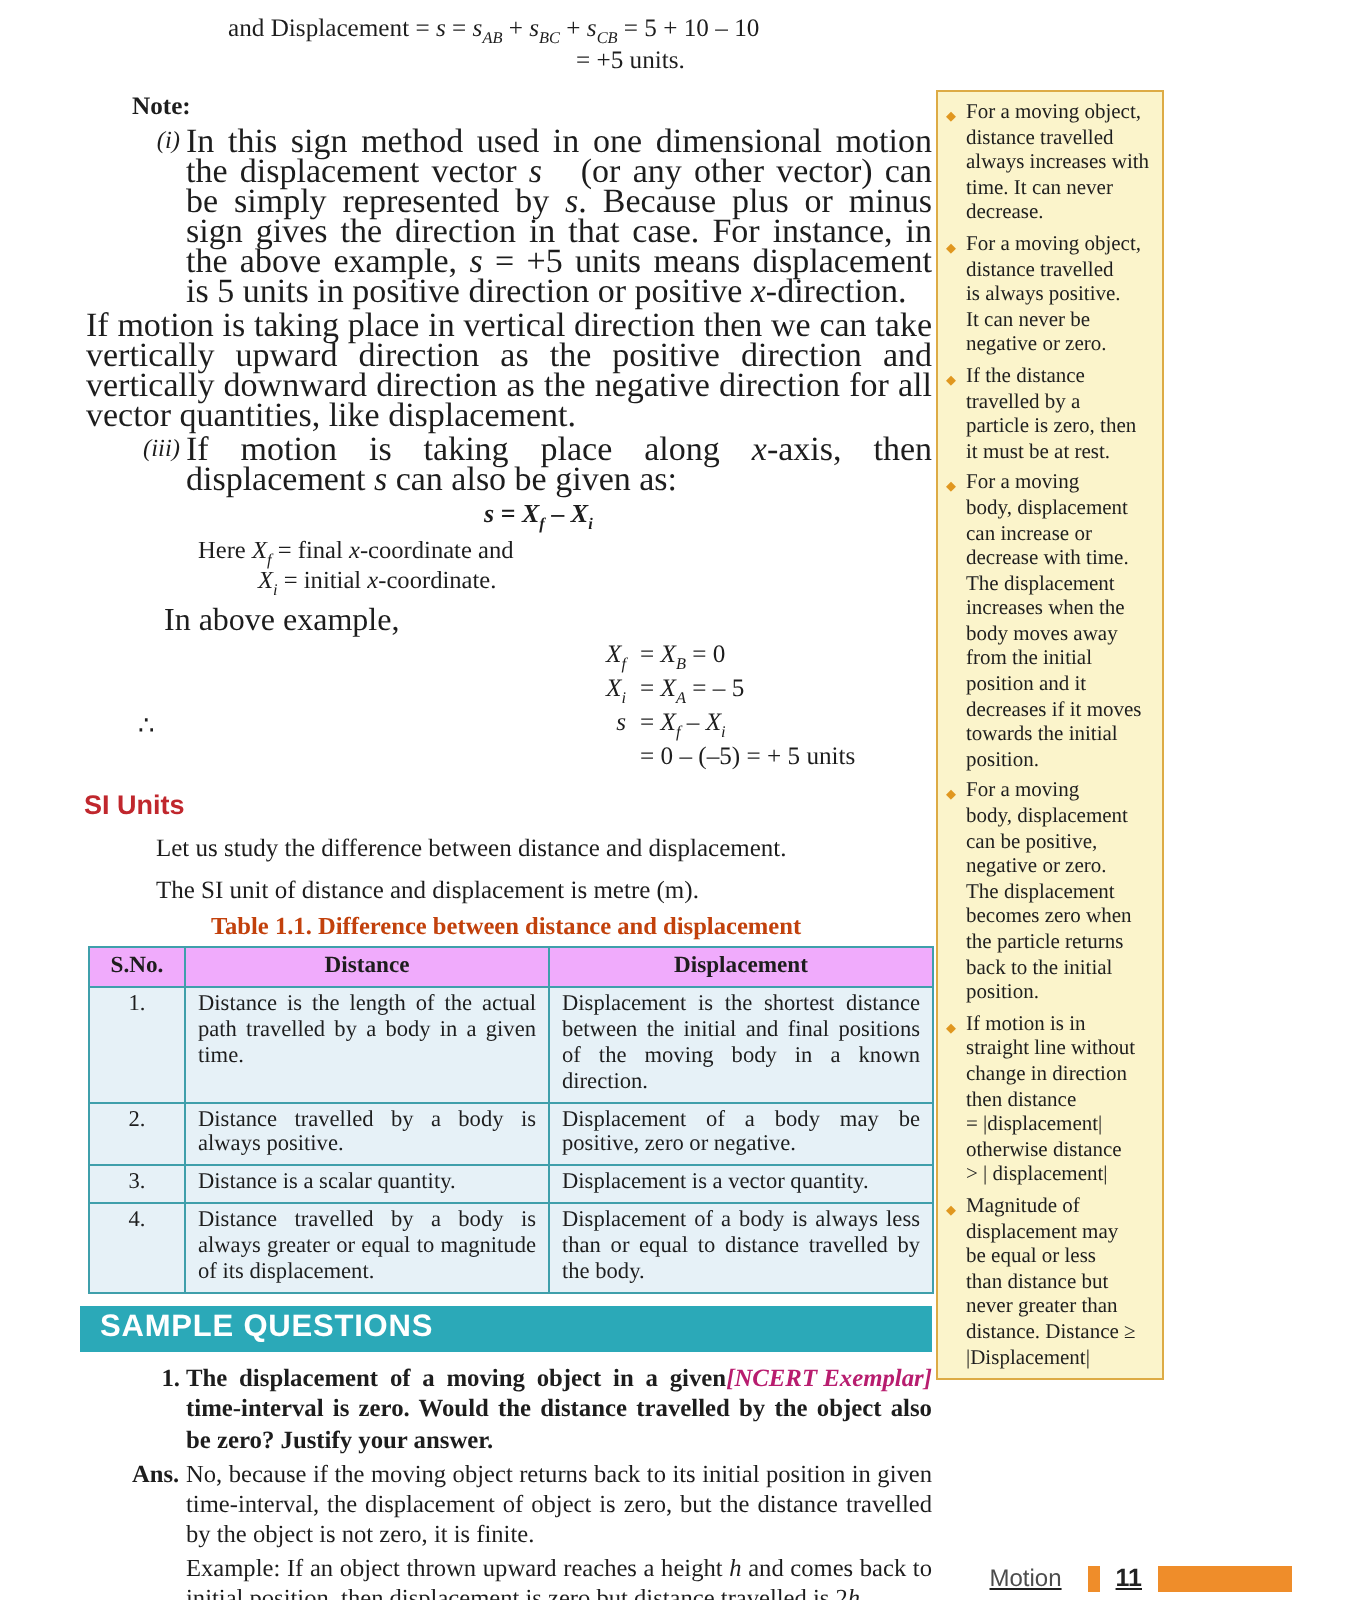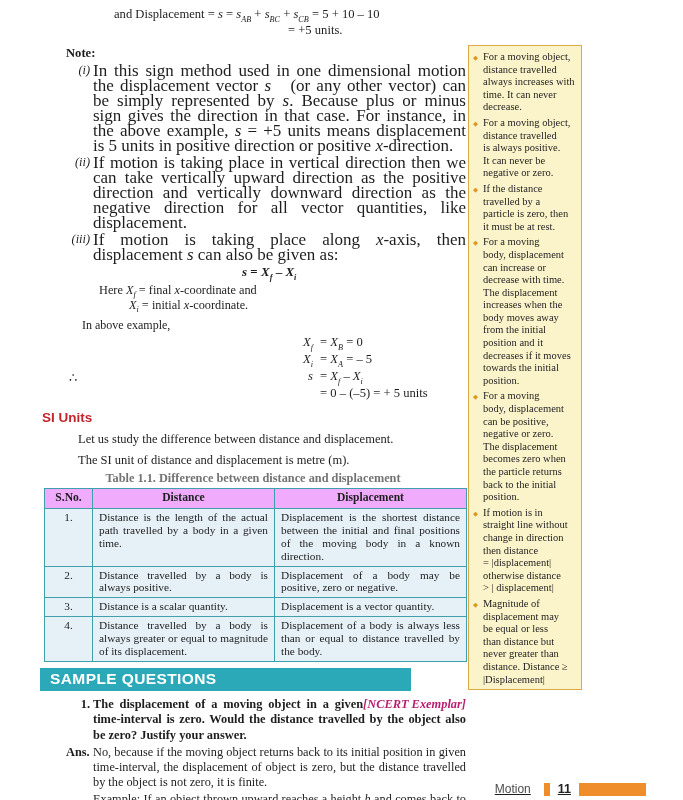--- a/index.html
+++ b/index.html
@@ -16,40 +16,40 @@
   .eq-top2{padding-left:248px;font-size:12.6px;line-height:16px;}
   
   .note-label{margin:8px 0 0 26px;font-weight:bold;font-size:12.6px;line-height:15px;}
   .note-item{display:flex;margin-top:2px;}
   .note-num{width:50px;flex:0 0 50px;text-align:right;font-style:italic;font-size:12.3px;line-height:15px;}
   .note-text{flex:1;margin-left:3px;text-align:justify;font-size:17px;line-height:15px;}
   
   .s-eq{padding-left:202px;font-weight:bold;font-size:13px;line-height:17px;margin-top:1px;}
   .here1{padding-left:59px;font-size:12.3px;line-height:15px;margin-top:3px;}
   .here2{padding-left:89px;font-size:12.3px;line-height:15px;}
-  .lead-line{padding-left:42px;font-size:12px;line-height:15px;margin-top:5px;}
+  .lead-line{padding-left:42px;font-size:16px;line-height:15px;margin-top:5px;}
   .eq-block{position:relative;margin-top:1px;padding-left:247px;font-size:12.6px;}
   .eq-row{display:grid;grid-template-columns:26px 1fr;line-height:17px;}
   .eq-lhs{text-align:right;}
   .eq-rhs{padding-left:7px;}
   .therefore{position:absolute;left:29px;top:36px;font-size:13px;}
   
   .si-heading{margin:8px 0 0 2px;font-family:"Liberation Sans","DejaVu Sans",sans-serif;
     font-weight:bold;font-size:13.5px;line-height:16px;color:#c0272d;}
   .si-p{margin:6px 0 0 38px;font-size:12.5px;line-height:15px;}
-  .tbl-caption{margin-top:3px;text-align:center;font-weight:bold;font-size:12.3px;line-height:15px;color:#737373;}
+  .tbl-caption{margin-top:3px;text-align:center;font-weight:bold;font-size:12.3px;line-height:15px;color:#c2410c;}
   
   table.cmp{border-collapse:collapse;margin:2px 0 0 4px;width:422px;table-layout:fixed;}
   table.cmp td,table.cmp th{border:1.4px solid #3f9fab;padding:2px 6px 3px 6px;
     font-size:11.3px;line-height:12.9px;vertical-align:top;}
   table.cmp th{background:#f0abfc;text-align:center;font-size:11.6px;padding:3px 4px;}
   table.cmp td{background:#e6f1f7;text-align:justify;}
   table.cmp td.no{text-align:center;}
   
-  .sq-banner{margin-top:6px;width:371px;height:23px;background:#2ba9b8;box-sizing:border-box;
+  .sq-banner{margin-top:6px;width:426px;height:23px;background:#2ba9b8;box-sizing:border-box;
     padding:2px 0 0 10px;font-family:"Liberation Sans","DejaVu Sans",sans-serif;
     font-weight:bold;font-size:15.5px;letter-spacing:0.4px;color:#ffffff;}
   .q-item{display:flex;margin-top:6px;}
   .q-num{width:50px;flex:0 0 50px;text-align:right;font-weight:bold;font-size:12.4px;line-height:15.4px;}
   .q-text{flex:1;margin-left:3px;text-align:justify;font-weight:bold;font-size:12.4px;line-height:15.4px;}
   .q-src{float:right;font-weight:bold;font-style:italic;color:#b81d6f;}
   .ans-item{display:flex;margin-top:2px;}
   .ans-label{width:50px;flex:0 0 50px;box-sizing:border-box;padding-left:26px;font-weight:bold;font-size:12.3px;line-height:15px;}
   .ans-text{flex:1;margin-left:3px;text-align:justify;font-size:12.3px;line-height:15px;}
   .example{margin:2px 0 0 53px;text-align:justify;font-size:12.3px;line-height:15px;}
@@ -79,21 +79,20 @@
   <div class="eq-top1"><span>and Displacement = </span><span class="tk-i">s</span><span> = </span><span class="tk-i">s</span><sub>AB</sub><span> + </span><span class="tk-i">s</span><sub>BC</sub><span> + </span><span class="tk-i">s</span><sub>CB</sub><span> = 5 + 10 – 10</span></div>
   <div class="eq-top2">= +5 units.</div>
 
   <div class="note-label">Note:</div>
 
   <div class="note-item">
     <span class="note-num">(i)</span>
     <span class="note-text"><span>In this sign method used in one dimensional motion the displacement vector </span><span class="tk-i">s⃗</span><span> (or any other vector) can be simply represented by </span><span class="tk-i">s</span><span>. Because plus or minus sign gives the direction in that case. For instance, in the above example, </span><span class="tk-i">s</span><span> = +5 units means displacement is 5 units in positive direction or positive </span><span class="tk-i">x</span><span>-direction.</span></span>
   </div>
   <div class="note-item">
-    <span class="note-num">(ii)</span>
     <span class="note-text"><span>If motion is taking place in vertical direction then we can take vertically upward direction as the positive direction and vertically downward direction as the negative direction for all vector quantities, like displacement.</span></span>
   </div>
   <div class="note-item">
     <span class="note-num">(iii)</span>
     <span class="note-text"><span>If motion is taking place along </span><span class="tk-i">x</span><span>-axis, then displacement </span><span class="tk-i">s</span><span> can also be given as:</span></span>
   </div>
 
   <div class="s-eq"><span class="tk-i">s</span><span> = </span><span class="tk-i">X</span><sub>f</sub><span> – </span><span class="tk-i">X</span><sub>i</sub></div>
 
   <div class="here1"><span>Here </span><span class="tk-i">X</span><sub>f</sub><span> = final </span><span class="tk-i">x</span><span>-coordinate and</span></div>

